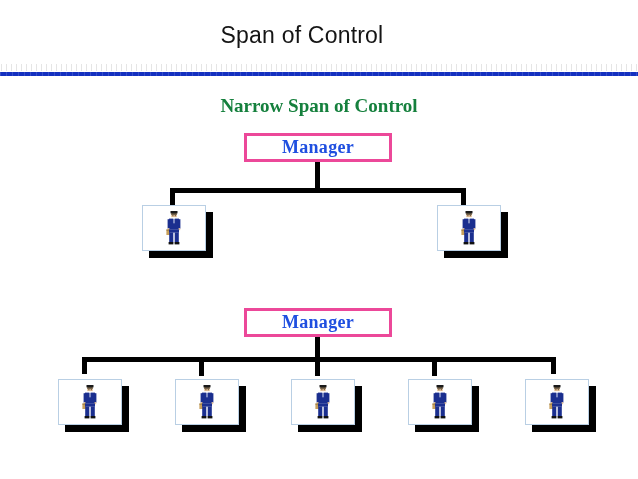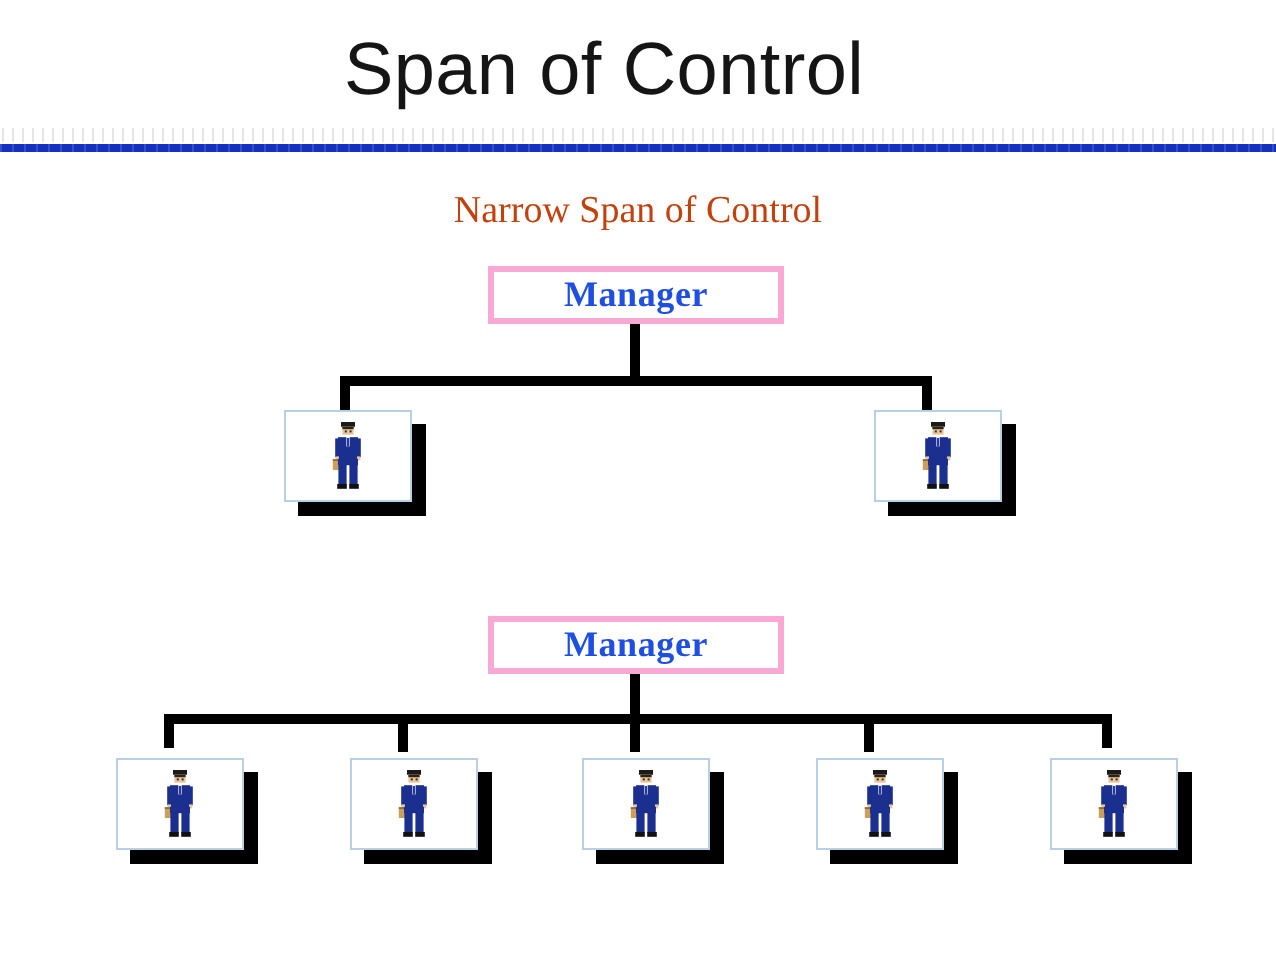--- a/index.html
+++ b/index.html
@@ -17,21 +17,21 @@
   }
 
   
   #slide-title {
     position: absolute;
     left: 0;
     top: 16px;
     width: 604px;
     text-align: center;
     font-family: "Liberation Sans", sans-serif;
-    font-size: 37px;
+    font-size: 23px;
     font-weight: 400;
     color: #151515;
     letter-spacing: 0.2px;
     line-height: 38px;
   }
 
   
   #divider {
     position: absolute;
     left: 0;
@@ -103,35 +103,35 @@
   }
 
   
   .section-heading {
     position: absolute;
     width: 638px;
     left: 0;
     text-align: center;
     font-family: "Liberation Serif", serif;
     font-size: 19px;
-    font-weight: 400;
-    color: #c2410c;
+    font-weight: 700;
+    color: #15803d;
     line-height: 24px;
   }
   #narrow-heading { top: 94px; }
   #wide-heading   { top: 270px; }
 
   
   .manager-box {
     position: absolute;
     box-sizing: border-box;
     width: 148px;
     height: 29px;
     background: #ffffff;
-    border: 3px solid #f9a8d4;
+    border: 3px solid #ec4899;
     display: flex;
     align-items: center;
     justify-content: center;
     font-family: "Liberation Serif", serif;
     font-size: 18px;
     font-weight: bold;
     color: #1f4fe0;
     letter-spacing: 0.3px;
   }
   #narrow-manager { left: 244px; top: 133px; }

